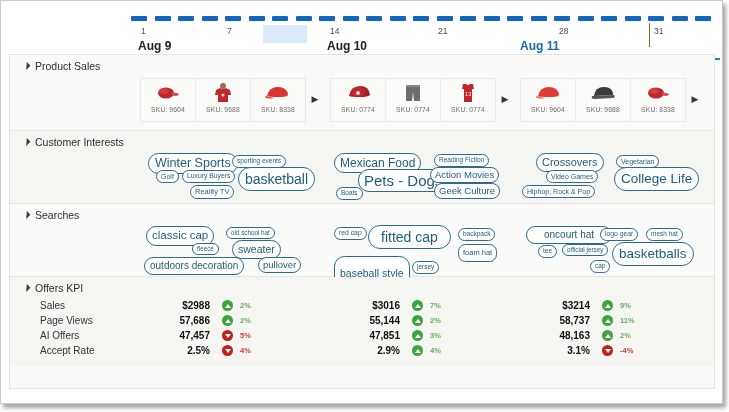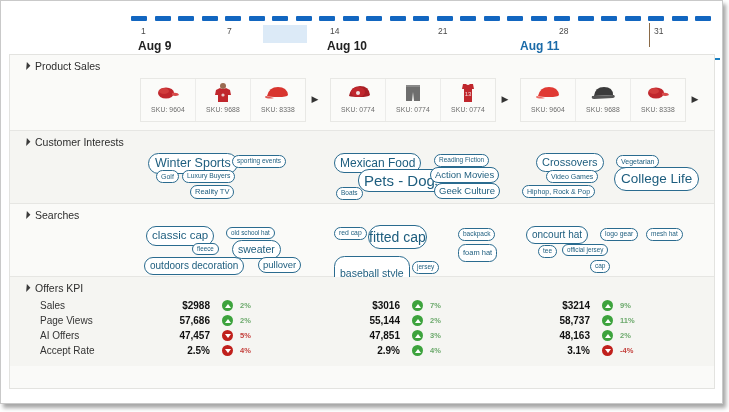--- a/index.html
+++ b/index.html
@@ -329,20 +329,21 @@
         <span class="caret"></span>
         <span class="sec-title">Customer Interests</span>
       </div>
       <div class="cols" style="padding-top:2px;">
         <div class="col c1">
             <div class="cloud" id="ci-0">
               <div class="tag" style="left: 8px; top: 1px; font-size: 12.5px; padding: 3px 6px; border-radius: 12.5px; border-color: rgb(42, 107, 143); color: rgb(29, 93, 126);">Winter Sports</div>
               <div class="tag" style="left: 92px; top: 3px; font-size: 6.5px; padding: 2px 4px; border-radius: 6.5px; border-color: rgb(42, 107, 143); color: rgb(29, 93, 126);">sporting events</div>
               <div class="tag" style="left: 16px; top: 18px; font-size: 7px; padding: 2px 4px; border-radius: 7px; border-color: rgb(42, 107, 143); color: rgb(29, 93, 126);">Golf</div>
               <div class="tag" style="left: 42px; top: 18px; font-size: 6.8px; padding: 2px 4px; border-radius: 6.8px; border-color: rgb(42, 107, 143); color: rgb(29, 93, 126);">Luxury Buyers</div>
+              <div class="tag" style="left: 98px; top: 15px; font-size: 14px; padding: 4px 6px; border-radius: 14px; border-color: rgb(42, 107, 143); color: rgb(29, 93, 126);">basketball</div>
               <div class="tag" style="left: 50px; top: 33px; font-size: 7.5px; padding: 2px 4px; border-radius: 7.5px; border-color: rgb(42, 107, 143); color: rgb(29, 93, 126);">Reality TV</div>
             </div>
           </div>
         <div class="col c2">
             <div class="cloud" id="ci-1">
               <div class="tag" style="left: 4px; top: 1px; font-size: 12px; padding: 3px 5px; border-radius: 11.5px; border-color: rgb(42, 107, 143); color: rgb(29, 93, 126);">Mexican Food</div>
               <div class="tag" style="left: 104px; top: 2px; font-size: 6.5px; padding: 2px 4px; border-radius: 6.5px; border-color: rgb(42, 107, 143); color: rgb(29, 93, 126);">Reading Fiction</div>
               <div class="tag" style="left: 28px; top: 17px; font-size: 15px; padding: 3px 5px; border-radius: 11px; border-color: rgb(42, 107, 143); color: rgb(29, 93, 126);">Pets - Dogs</div>
               <div class="tag" style="left: 100px; top: 15px; font-size: 9.5px; padding: 2px 4px; border-radius: 9.5px; border-color: rgb(42, 107, 143); color: rgb(29, 93, 126);">Action Movies</div>
               <div class="tag" style="left: 104px; top: 31px; font-size: 9.5px; padding: 2px 4px; border-radius: 9.5px; border-color: rgb(42, 107, 143); color: rgb(29, 93, 126);">Geek Culture</div>
@@ -373,34 +374,35 @@
               <div class="tag" style="left: 86px; top: 2px; font-size: 6.3px; padding: 2px 4px; border-radius: 6.3px; border-color: rgb(42, 107, 143); color: rgb(29, 93, 126);">old school hat</div>
               <div class="tag" style="left: 52px; top: 18px; font-size: 6.3px; padding: 2px 4px; border-radius: 6.3px; border-color: rgb(42, 107, 143); color: rgb(29, 93, 126);">fleece</div>
               <div class="tag" style="left: 92px; top: 15px; font-size: 10.5px; padding: 3px 5px; border-radius: 10.5px; border-color: rgb(42, 107, 143); color: rgb(29, 93, 126);">sweater</div>
               <div class="tag" style="left: 4px; top: 32px; font-size: 10px; padding: 3px 5px; border-radius: 10px; border-color: rgb(42, 107, 143); color: rgb(29, 93, 126); text-align: center;">outdoors decoration</div>
               <div class="tag" style="left: 118px; top: 32px; font-size: 9.5px; padding: 2px 4px; border-radius: 9.5px; border-color: rgb(42, 107, 143); color: rgb(29, 93, 126);">pullover</div>
             </div>
           </div>
         <div class="col c2">
             <div class="cloud" id="se-1">
               <div class="tag" style="left: 4px; top: 2px; font-size: 6.8px; padding: 2px 4px; border-radius: 6.8px; border-color: rgb(42, 107, 143); color: rgb(29, 93, 126);">red cap</div>
-              <div class="tag" style="left: 38px; top: 0px; font-size: 14px; padding: 4px 0; border-radius: 14px; border-color: rgb(42, 107, 143); color: rgb(29, 93, 126);">fitted cap</div>
+              <div class="tag" style="left: 38px; top: 0px; font-size: 14px; padding: 4px 12px; border-radius: 14px; border-color: rgb(42, 107, 143); color: rgb(29, 93, 126);">fitted cap</div>
               <div class="tag" style="left: 128px; top: 3px; font-size: 6.5px; padding: 2px 4px; border-radius: 6.5px; border-color: rgb(42, 107, 143); color: rgb(29, 93, 126);">backpack</div>
               <div class="tag" style="left: 128px; top: 19px; font-size: 7.5px; padding: 4px 4px; border-radius: 7.5px; border-color: rgb(42, 107, 143); color: rgb(29, 93, 126);">foam hat</div>
               <div class="tag" style="left: 4px; top: 31px; font-size: 10.5px; padding: 11px 5px; border-radius: 10.5px; border-color: rgb(42, 107, 143); color: rgb(29, 93, 126);">baseball style</div>
               <div class="tag" style="left: 82px; top: 36px; font-size: 6.5px; padding: 2px 4px; border-radius: 6.5px; border-color: rgb(42, 107, 143); color: rgb(29, 93, 126);">jersey</div>
             </div>
           </div>
         <div class="col c3">
             <div class="cloud" id="se-2">
-              <div class="tag" style="left: 6px; top: 1px; font-size: 10px; padding: 3px 5px; border-radius: 9px; border-color: rgb(42, 107, 143); color: rgb(29, 93, 126);">oncourt hat</div>
+              <div class="tag" style="left: 6px; top: 1px; font-size: 10px; padding: 3px 17px; border-radius: 9px; border-color: rgb(42, 107, 143); color: rgb(29, 93, 126);">oncourt hat</div>
               <div class="tag" style="left: 80px; top: 3px; font-size: 6.8px; padding: 2px 4px; border-radius: 6.8px; border-color: rgb(42, 107, 143); color: rgb(29, 93, 126);">logo gear</div>
               <div class="tag" style="left: 126px; top: 3px; font-size: 6.5px; padding: 2px 4px; border-radius: 6.5px; border-color: rgb(42, 107, 143); color: rgb(29, 93, 126);">mesh hat</div>
               <div class="tag" style="left: 18px; top: 20px; font-size: 6.5px; padding: 2px 4px; border-radius: 6.5px; border-color: rgb(42, 107, 143); color: rgb(29, 93, 126);">tee</div>
               <div class="tag" style="left: 42px; top: 19px; font-size: 6.3px; padding: 2px 4px; border-radius: 6.3px; border-color: rgb(42, 107, 143); color: rgb(29, 93, 126);">official jersey</div>
+              <div class="tag" style="left: 92px; top: 17px; font-size: 13.5px; padding: 4px 6px; border-radius: 13.5px; border-color: rgb(42, 107, 143); color: rgb(29, 93, 126);">basketballs</div>
               <div class="tag" style="left: 70px; top: 35px; font-size: 6.5px; padding: 2px 4px; border-radius: 6.5px; border-color: rgb(42, 107, 143); color: rgb(29, 93, 126);">cap</div>
             </div>
           </div>
       </div>
     </div>
 
     <div class="section alt" style="height:auto;border-bottom:none;">
       <div class="sec-head">
         <span class="caret"></span>
         <span class="sec-title">Offers KPI</span>

